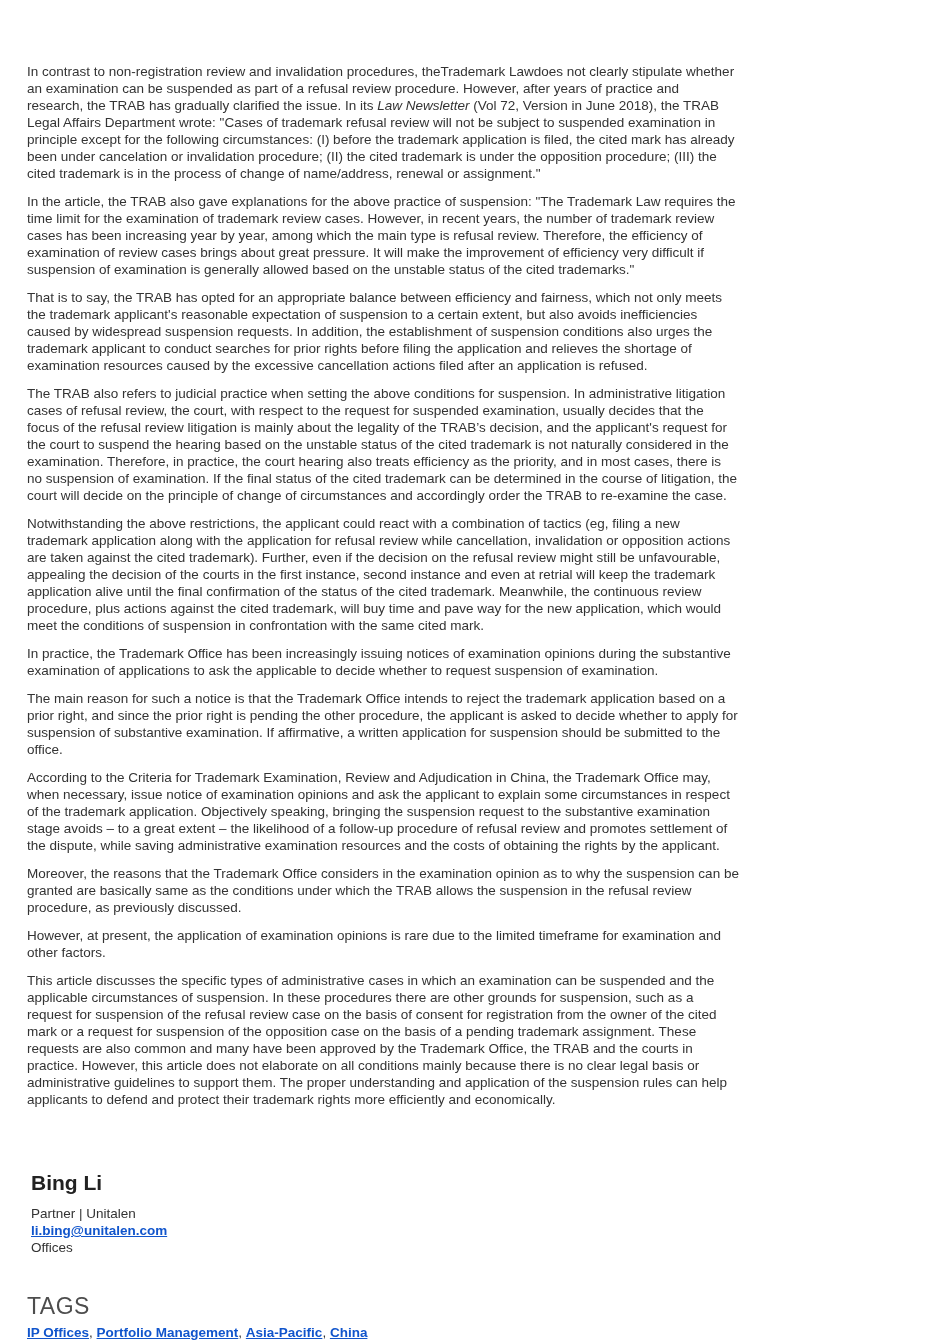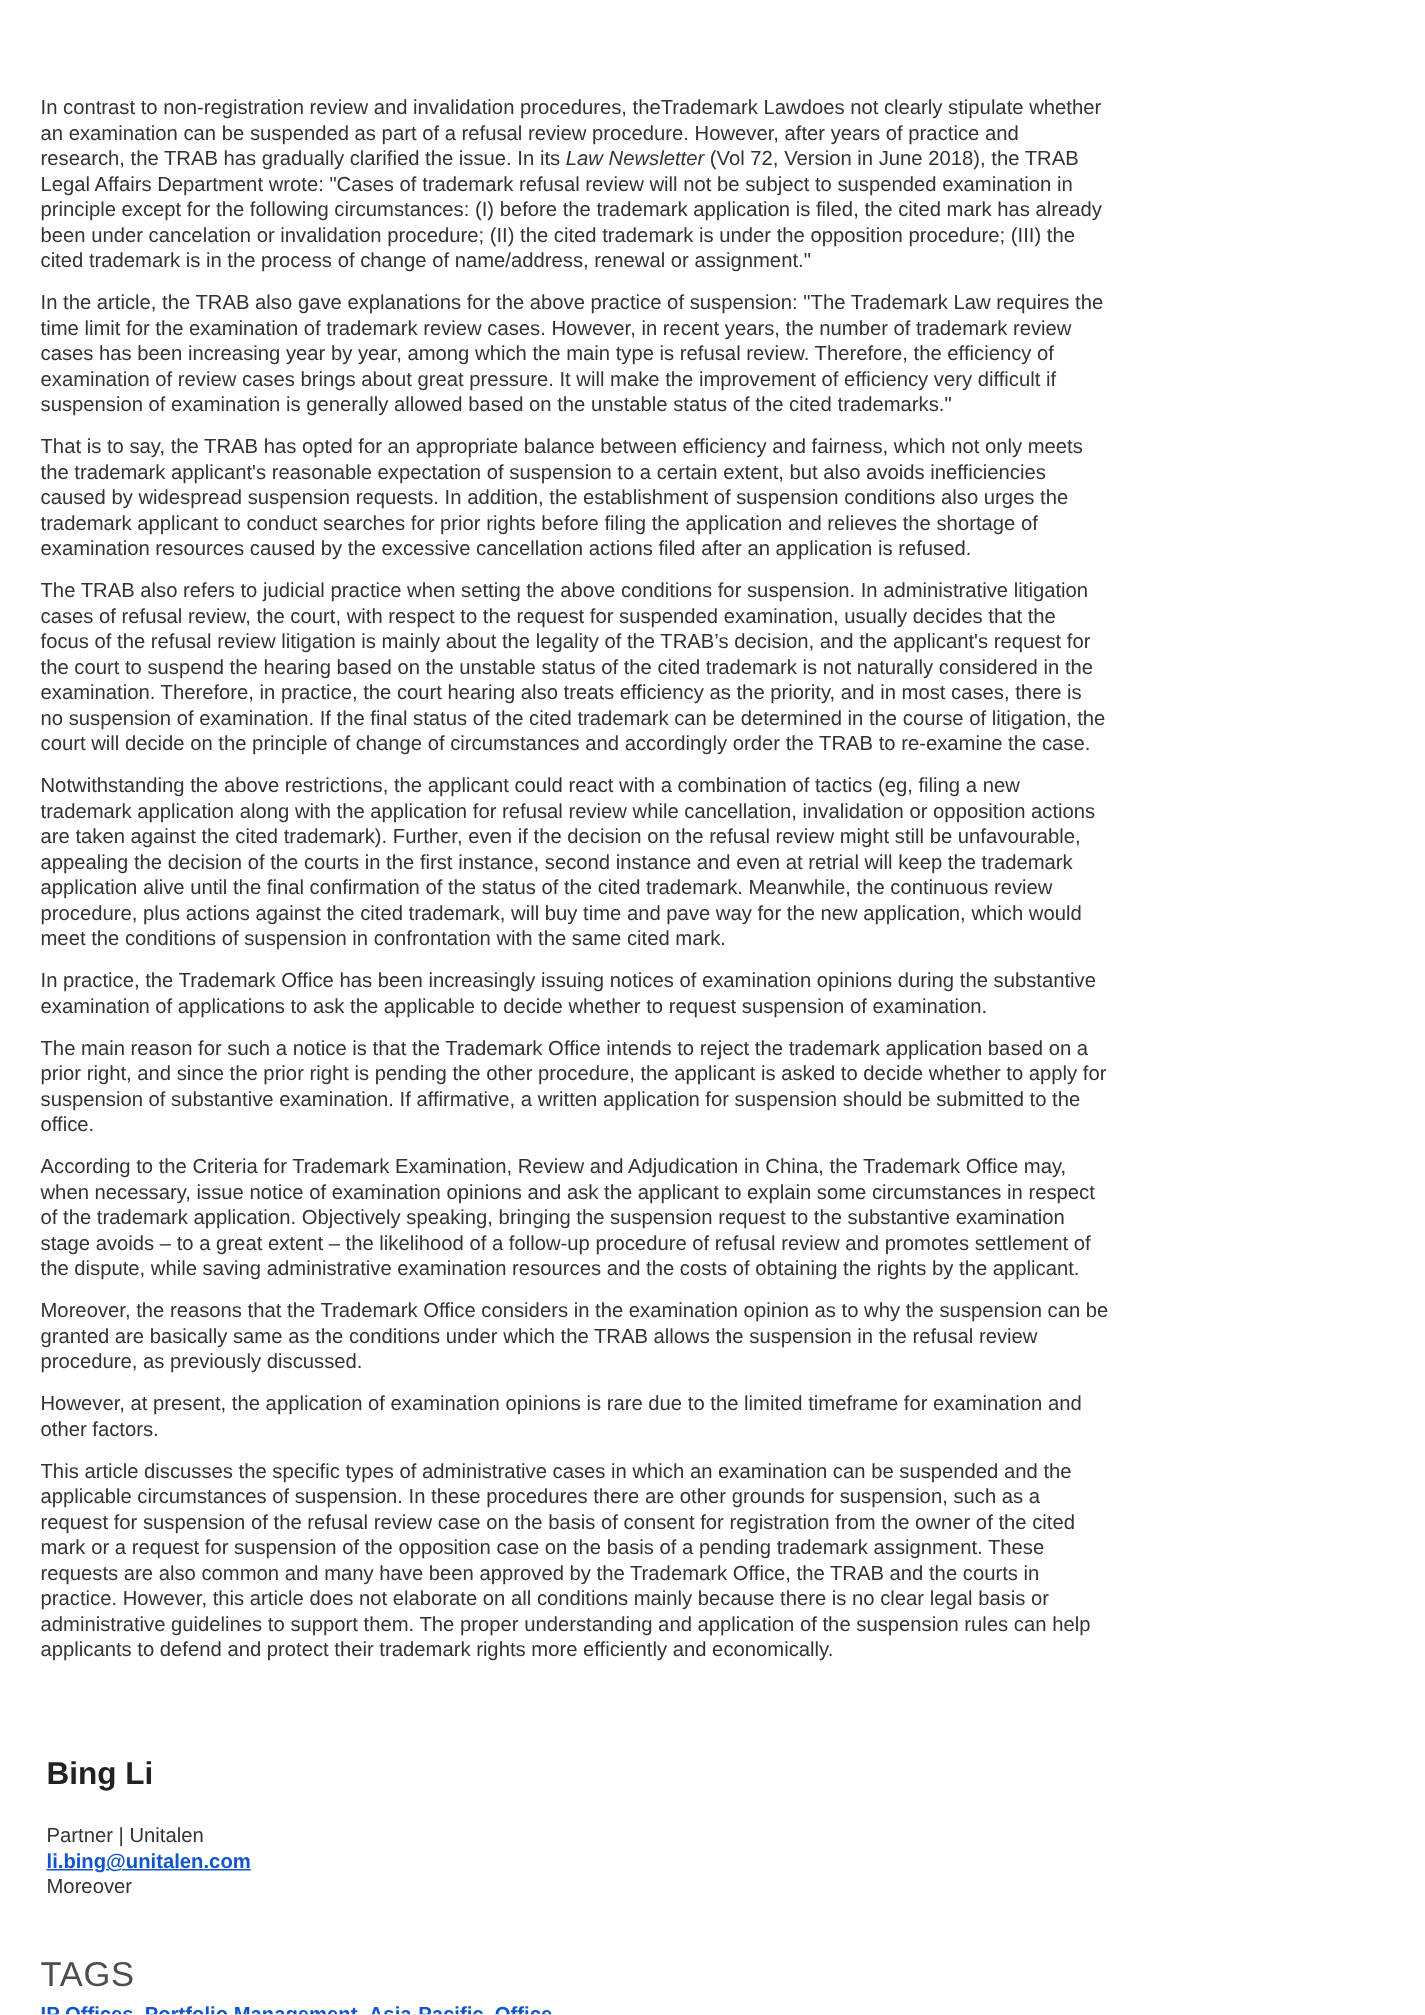--- a/index.html
+++ b/index.html
@@ -34,21 +34,21 @@
     padding-left: 31px;
     margin-top: 62px;
   }
   .author-name {
     font-size: 21px;
     line-height: 26px;
     font-weight: bold;
     color: #222222;
   }
   .author-details {
-    margin-top: 19px;
+    margin-top: 9px;
     font-size: 13.5px;
     line-height: 17px;
     color: #333333;
   }
   .author-details div { line-height: 17px; }
   a.email-link, a.tag-link {
     color: #1155cc;
     font-weight: bold;
     text-decoration: underline;
     cursor: pointer;
@@ -88,22 +88,22 @@
       <p>Moreover, the reasons that the Trademark Office considers in the examination opinion as to why the suspension can be granted are basically same as the conditions under which the TRAB allows the suspension in the refusal review procedure, as previously discussed.</p>
       <p>However, at present, the application of examination opinions is rare due to the limited timeframe for examination and other factors.</p>
       <p>This article discusses the specific types of administrative cases in which an examination can be suspended and the applicable circumstances of suspension. In these procedures there are other grounds for suspension, such as a request for suspension of the refusal review case on the basis of consent for registration from the owner of the cited mark or a request for suspension of the opposition case on the basis of a pending trademark assignment. These requests are also common and many have been approved by the Trademark Office, the TRAB and the courts in practice. However, this article does not elaborate on all conditions mainly because there is no clear legal basis or administrative guidelines to support them. The proper understanding and application of the suspension rules can help applicants to defend and protect their trademark rights more efficiently and economically.</p>
     </div>
 
   <div class="author-section">
     <div class="author-name">Bing Li</div>
     <div class="author-details">
       <div>Partner | Unitalen</div>
       <div><a class="email-link">li.bing@unitalen.com</a></div>
-      <div>Moreover</div>
+      <div>Offices</div>
     </div>
   </div>
 
   <div class="tags-section">
     <div class="tags-heading">TAGS</div>
-    <div class="tags-list"><a class="tag-link">IP Offices</a>, <a class="tag-link">Portfolio Management</a>, <a class="tag-link">Asia-Pacific</a>, <a class="tag-link">Office</a></div>
+    <div class="tags-list"><a class="tag-link">IP Offices</a>, <a class="tag-link">Portfolio Management</a>, <a class="tag-link">Asia-Pacific</a>, <a class="tag-link">China</a></div>
   </div>
 
 </div>
 
 </body></html>

